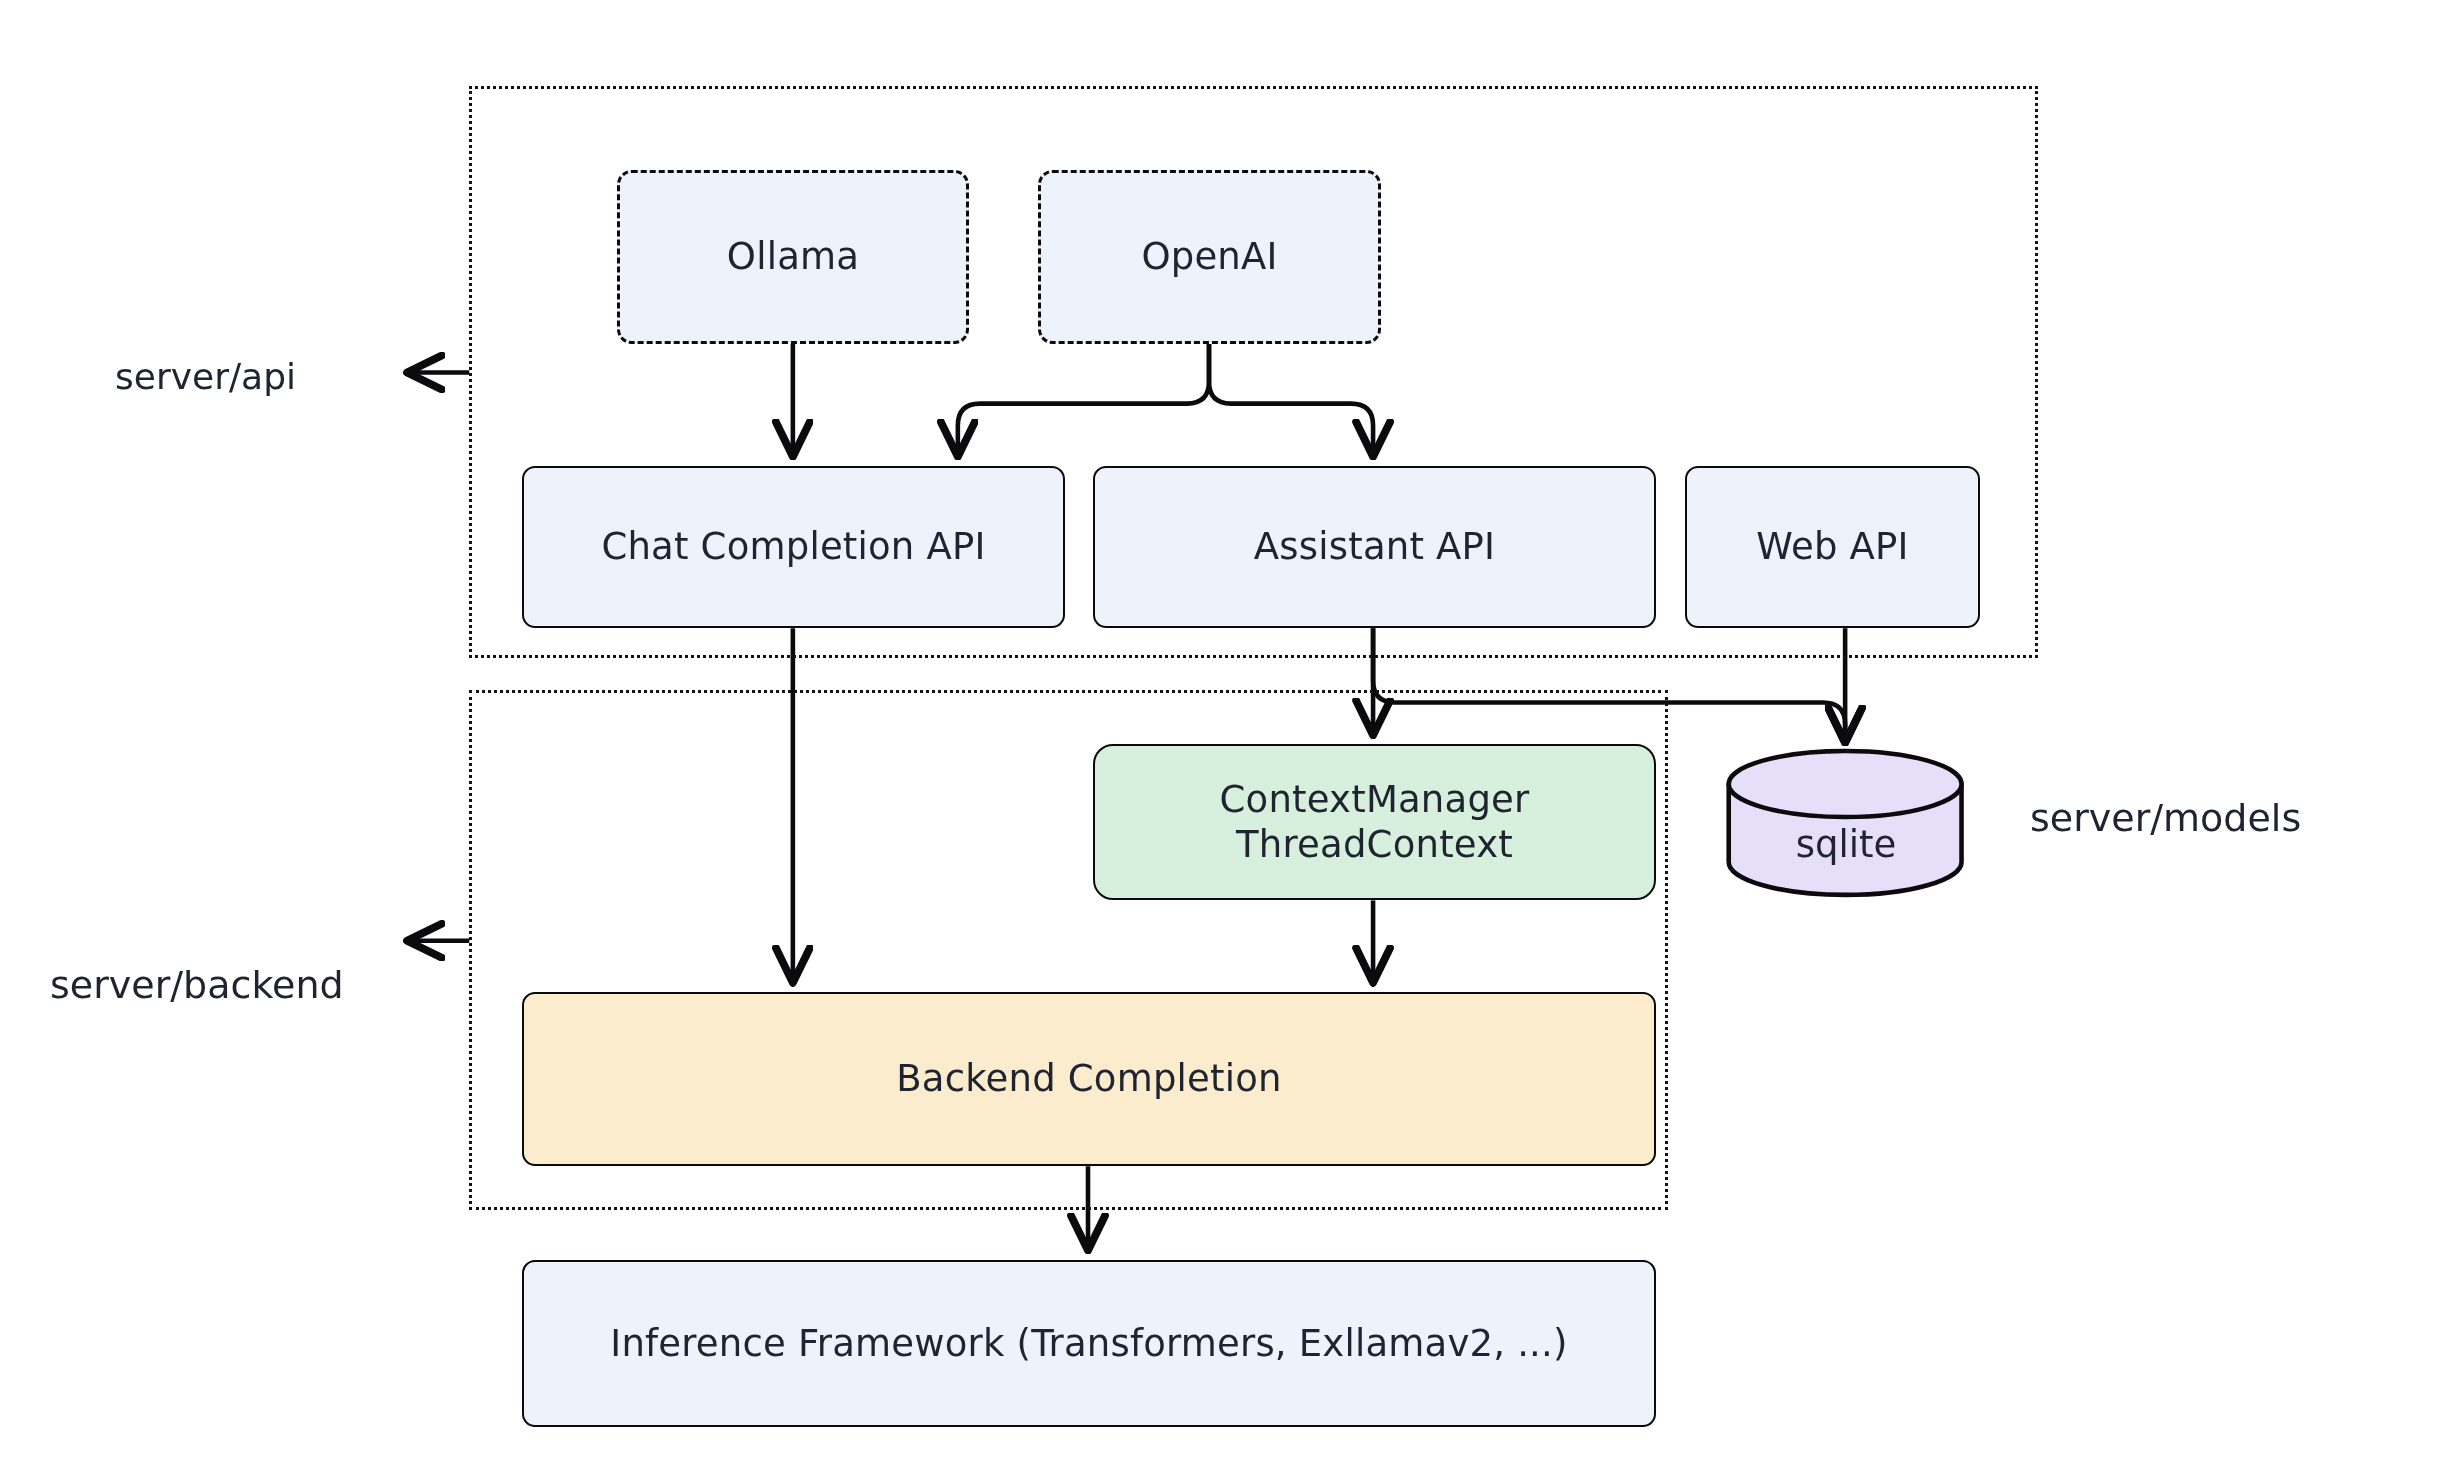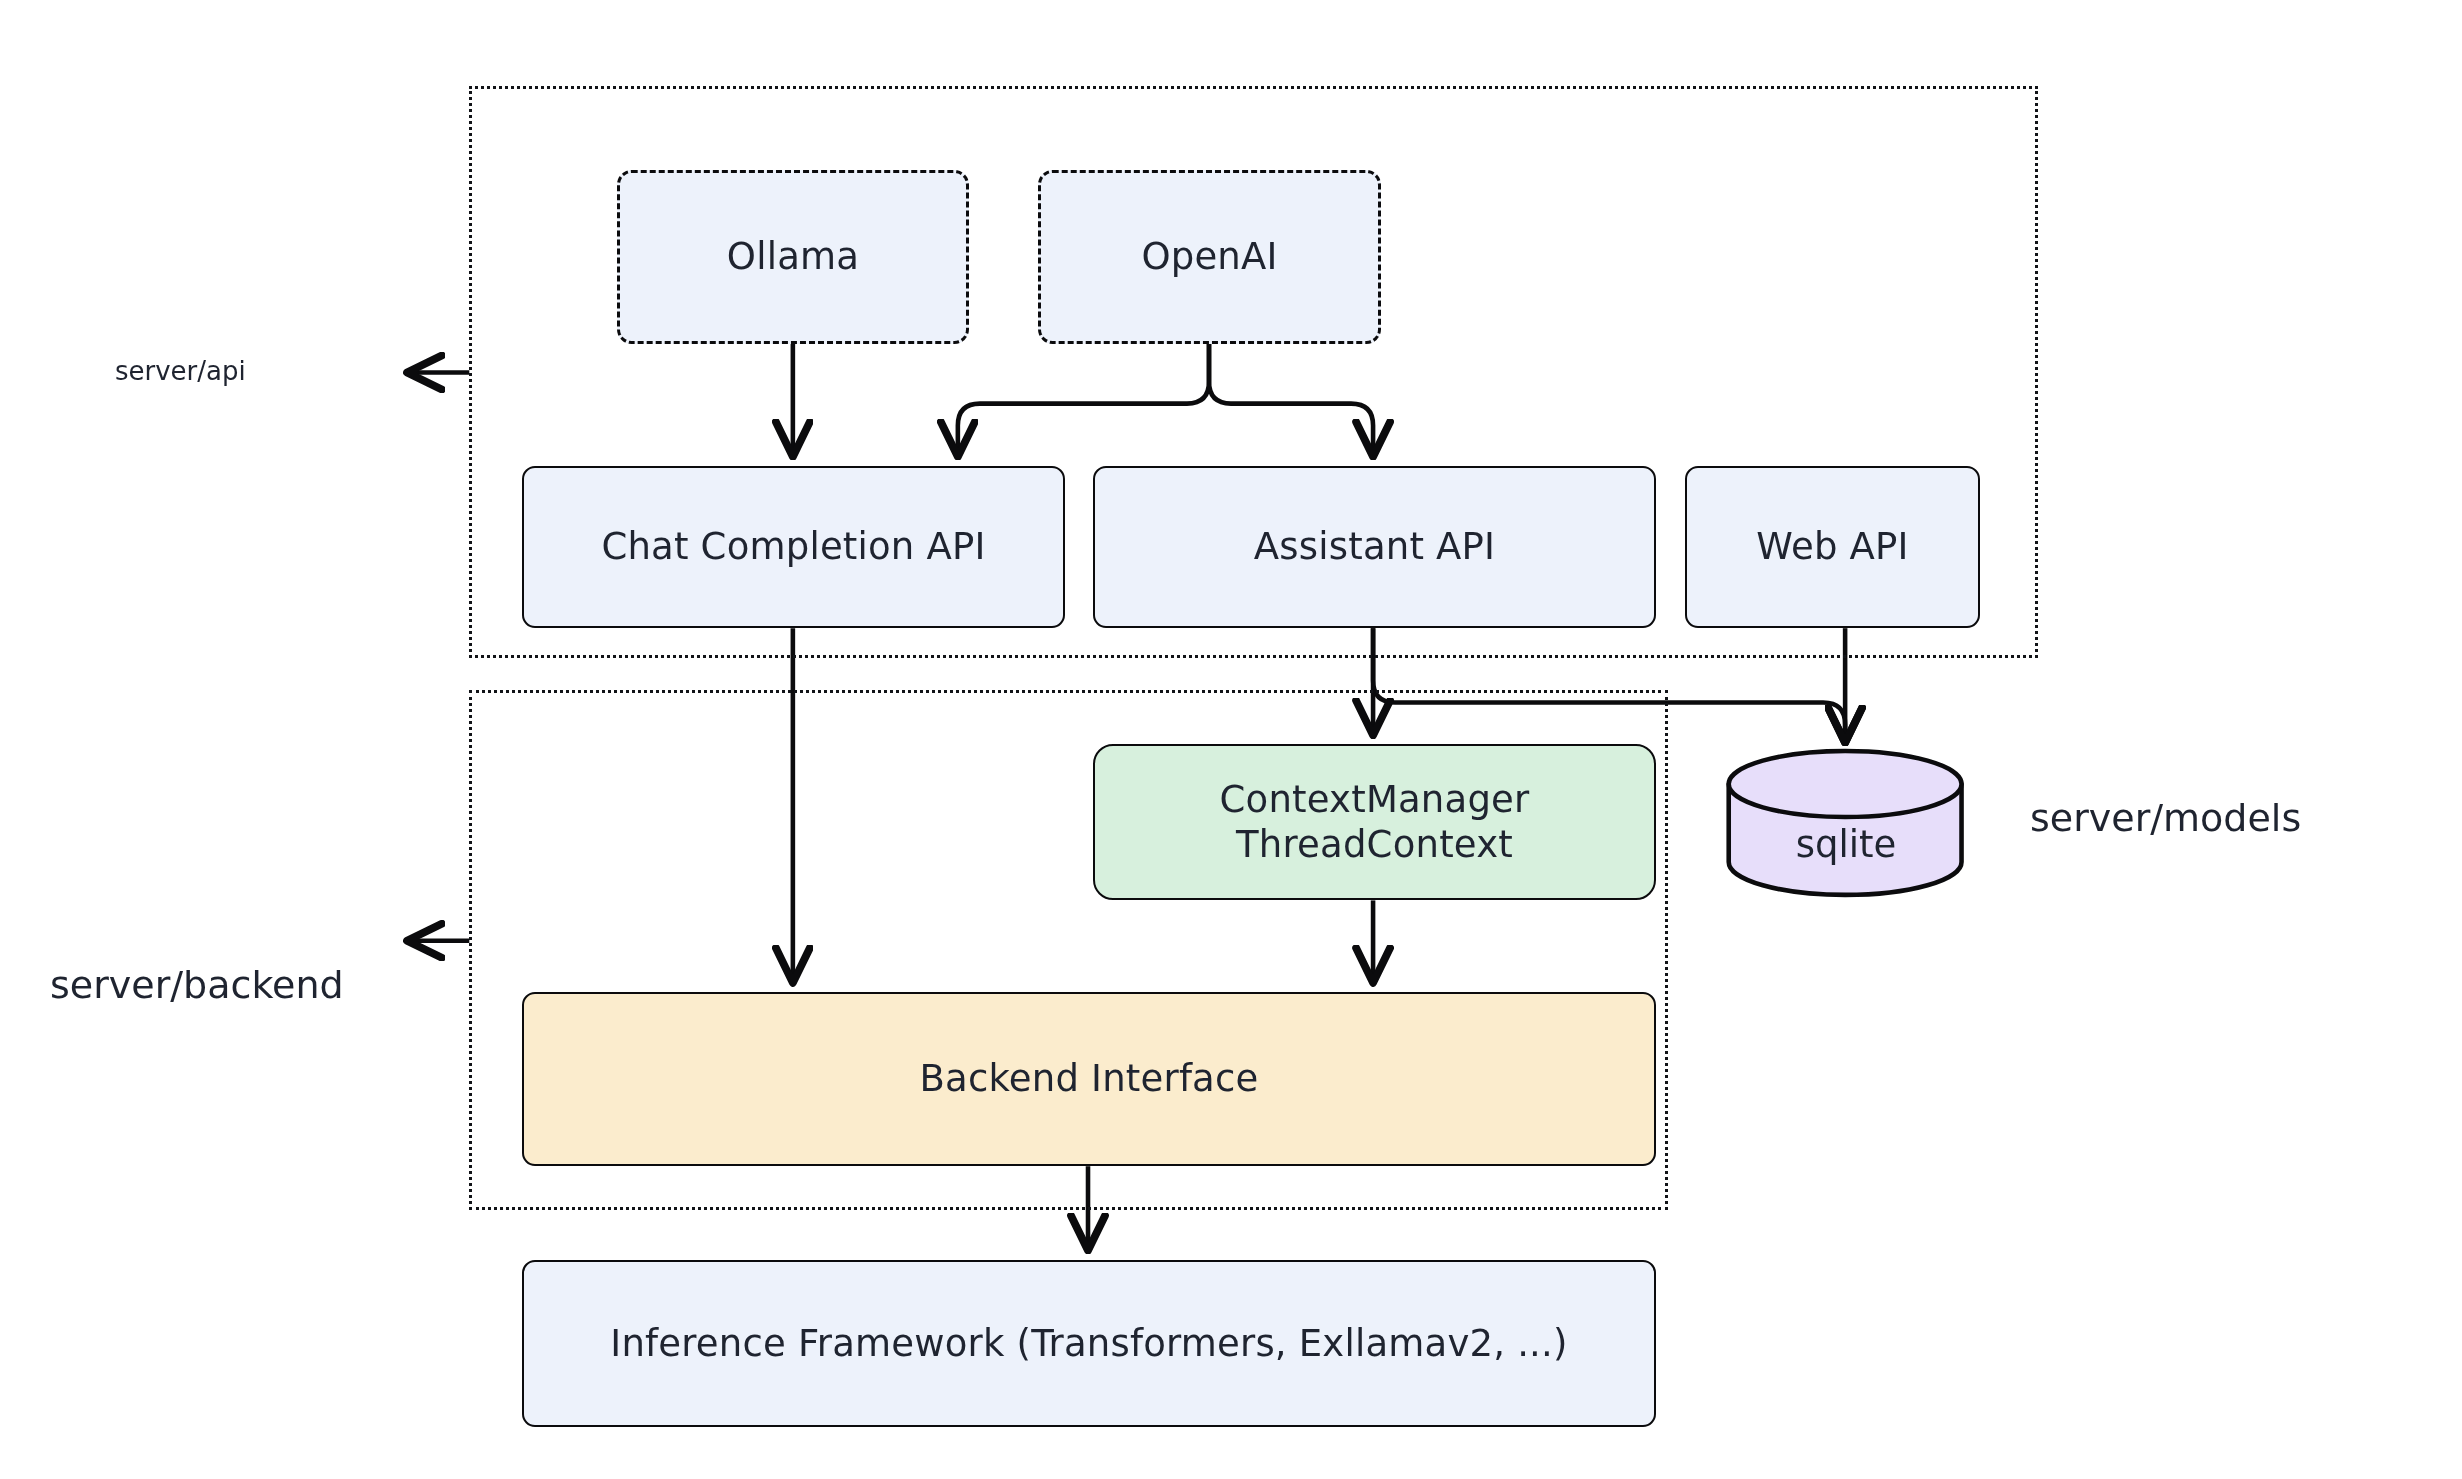--- a/index.html
+++ b/index.html
@@ -102,21 +102,21 @@
 
       <path d="M1498,982 L1498,1068" marker-end="url(#arrowhead)"></path>
 
       <path d="M1187,1272 L1187,1360" marker-end="url(#arrowhead)"></path>
 
       <path d="M512,406 L448,406" marker-end="url(#arrowhead)"></path>
       <path d="M512,1026 L448,1026" marker-end="url(#arrowhead)"></path>
     </g>
   </svg>
 
-  <div class="edge-label" style="left:115px;top:356px;font-size:26px;">server/api</div>
+  <div class="edge-label" style="left:115px;top:356px;font-size:36px;">server/api</div>
 
   <div class="edge-label" style="left:50px;top:963px;font-size:38px;">server/backend</div>
 
   <div class="edge-label" style="left:2030px;top:796px;font-size:38px;">server/models</div>
 
   <div class="node dashed fill-blue" style="left:1038px;top:170px;width:343px;height:174px;">
     <span class="node-text" style="font-size:37px;">OpenAI</span>
   </div>
 
   <div class="node dashed fill-blue" style="left:617px;top:170px;width:352px;height:174px;">
@@ -142,21 +142,21 @@
 
   <svg class="svg-layer" viewBox="0 0 2686 1614" style="z-index:3;">
     <g stroke="#0b0b0d" stroke-width="5" stroke-linejoin="round">
       <path d="M1886,855 L1886,940 a127,36 0 0 0 254,0 L2140,855 Z" fill="#e7defa"></path>
       <ellipse cx="2013" cy="855" rx="127" ry="36" fill="#e7defa"></ellipse>
     </g>
   </svg>
   <div class="cyl-label" style="left:1729px;top:823px;width:234px;font-size:37px;">sqlite</div>
 
   <div class="node fill-orange" style="left:522px;top:992px;width:1134px;height:174px;">
-    <span class="node-text" style="font-size:37px;">Backend Interface</span>
+    <span class="node-text" style="font-size:37px;">Backend Completion</span>
   </div>
 
   <div class="node fill-blue" style="left:522px;top:1260px;width:1134px;height:167px;">
     <span class="node-text" style="font-size:37px;">Inference Framework (Transformers, Exllamav2, ...)</span>
   </div>
 
 </div>
 
 
 </body></html>

